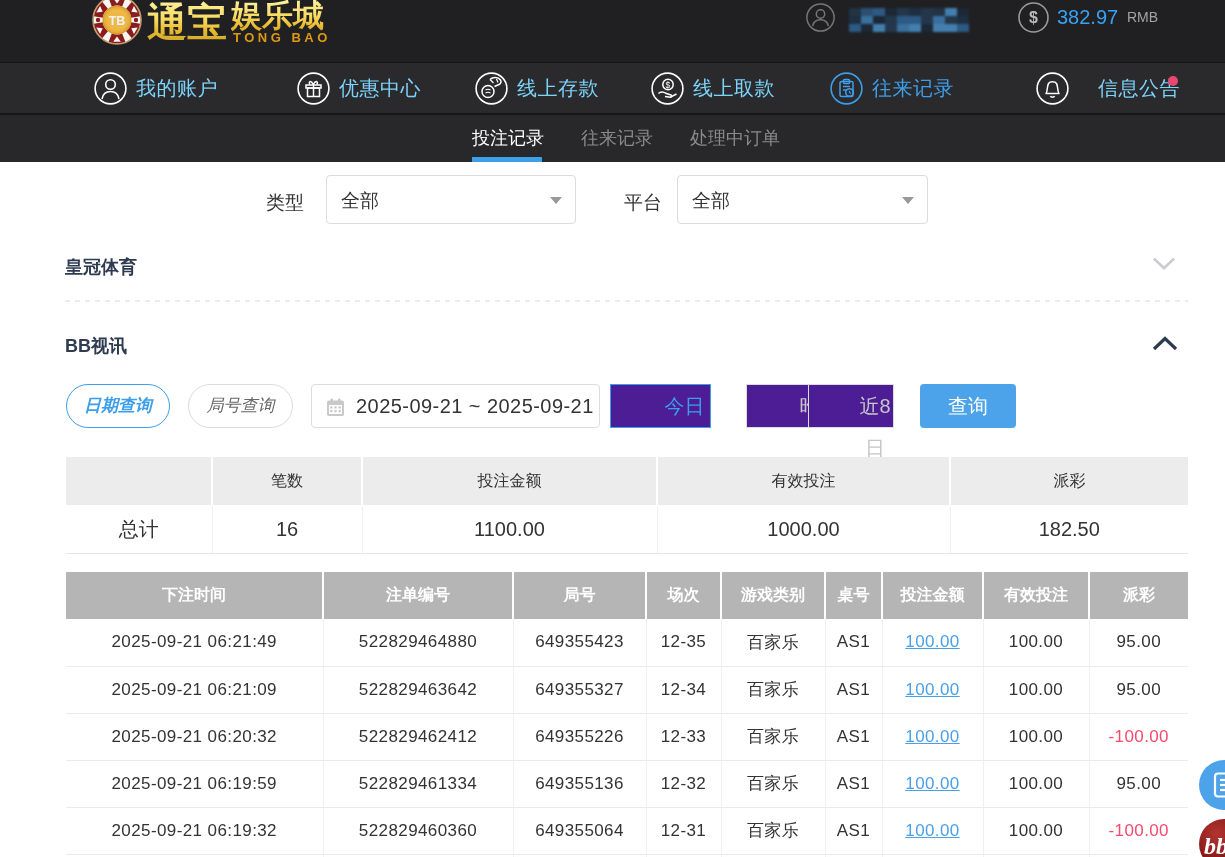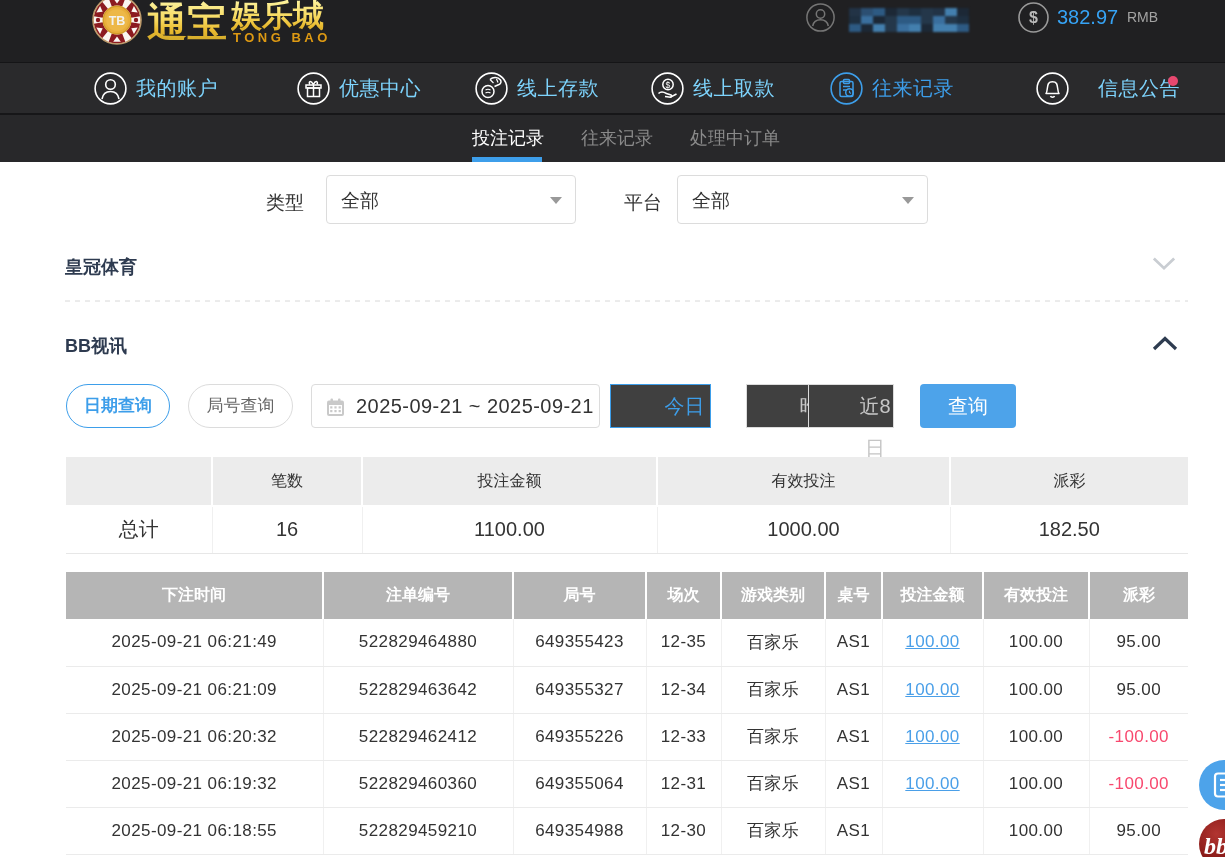--- a/index.html
+++ b/index.html
@@ -38,27 +38,27 @@
 
 .flabel { position:absolute; font-size:19px; color:#333; }
 .select { position:absolute; top:175px; height:49px; border:1px solid #dcdcdc; border-radius:4px; background:#fff; font-size:19px; color:#333; }
 .select .txt { position:absolute; left:14px; top:12px; }
 .select .caret { position:absolute; right:13px; top:21px; width:0; height:0; border-left:6px solid transparent; border-right:6px solid transparent; border-top:7px solid #999; }
 
 
 .sect-title { position:absolute; left:65px; font-size:18px; font-weight:bold; color:#2e3b50; }
 
 
-.btn { position:absolute; top:384px; height:44px; border-radius:22px; background:#fff; text-align:center; line-height:42px; font-size:17px; }
+.btn { position:absolute; top:384px; height:44px; border-radius:22px; background:#fff; text-align:center; line-height:42px; font-size:17px;font-style:italic; }
 .btn1 { left:66px; width:104px; border:1.5px solid #3d9eea; color:#3d9eea; font-weight:bold; }
 .btn2 { left:188px; width:105px; border:1px solid #dcdcdc; color:#666; }
 .datebox { position:absolute; left:311px; top:384px; width:289px; height:44px; border:1px solid #dcdcdc; border-radius:4px; line-height:42px; }
 .datebox .dtxt { position:absolute; left:44px; font-size:20px; color:#333; letter-spacing:0.45px; }
 .bgroup { position:absolute; left:610px; top:384px; height:44px; }
-.bg-cell { position:absolute; top:0; height:44px; line-height:42px; text-align:center; font-size:20px; border:1px solid #dcdcdc; background:#404040; color:#c6c6c6;padding-left:48px; }
+.bg-cell { position:absolute; top:0; height:44px; line-height:42px; text-align:center; font-size:20px; border:1px solid #dcdcdc; background:#4c1d95; color:#c6c6c6;padding-left:48px; }
 .bg-cell.on { border:1px solid #3d9eea; color:#3d9eea; z-index:2; }
 .query { position:absolute; left:920px; top:384px; width:96px; height:44px; background:#4da3ea; border-radius:4px; color:#fff; font-size:20px; text-align:center; line-height:44px; }
 
 
 .sumtab { position:absolute; left:66px; top:457px; width:1122px; border-collapse:collapse; }
 .sumtab th { background:#ececec; height:49px; font-size:16px; font-weight:normal; color:#333; border-right:2px solid #fff; }
 .sumtab th:last-child { border-right:none; }
 .sumtab td { background:#fff; height:47px; font-size:20px; color:#333; text-align:center; border-right:1px solid #f0f0f0; border-bottom:1px solid #e7e7e7; }
 .sumtab td:last-child { border-right:none; }
 .sumtab tr.body td { border-top:2px solid #fff; }
@@ -356,20 +356,31 @@
         <td>522829462412</td>
         <td>649355226</td>
         <td>12-33</td>
         <td>百家乐</td>
         <td>AS1</td>
         <td><span class="blue-link">100.00</span></td>
         <td>100.00</td>
         <td class="neg">-100.00</td>
       </tr>
   <tr>
+        <td>2025-09-21 06:19:59</td>
+        <td>522829461334</td>
+        <td>649355136</td>
+        <td>12-32</td>
+        <td>百家乐</td>
+        <td>AS1</td>
+        <td><span class="blue-link">100.00</span></td>
+        <td>100.00</td>
+        <td>95.00</td>
+      </tr>
+  <tr>
         <td>2025-09-21 06:19:32</td>
         <td>522829460360</td>
         <td>649355064</td>
         <td>12-31</td>
         <td>百家乐</td>
         <td>AS1</td>
         <td><span class="blue-link">100.00</span></td>
         <td>100.00</td>
         <td class="neg">-100.00</td>
       </tr>

